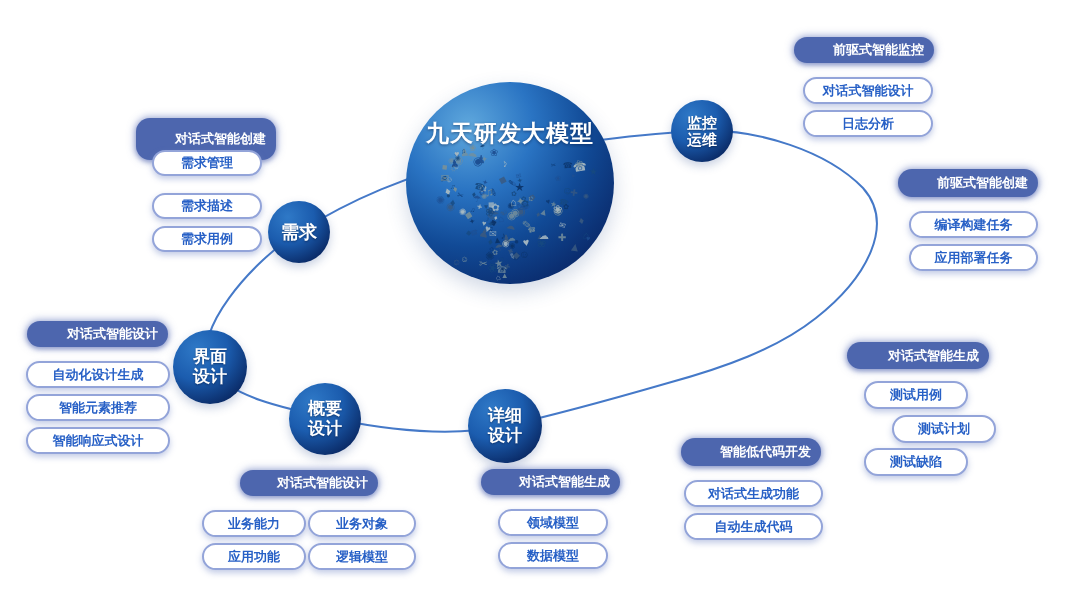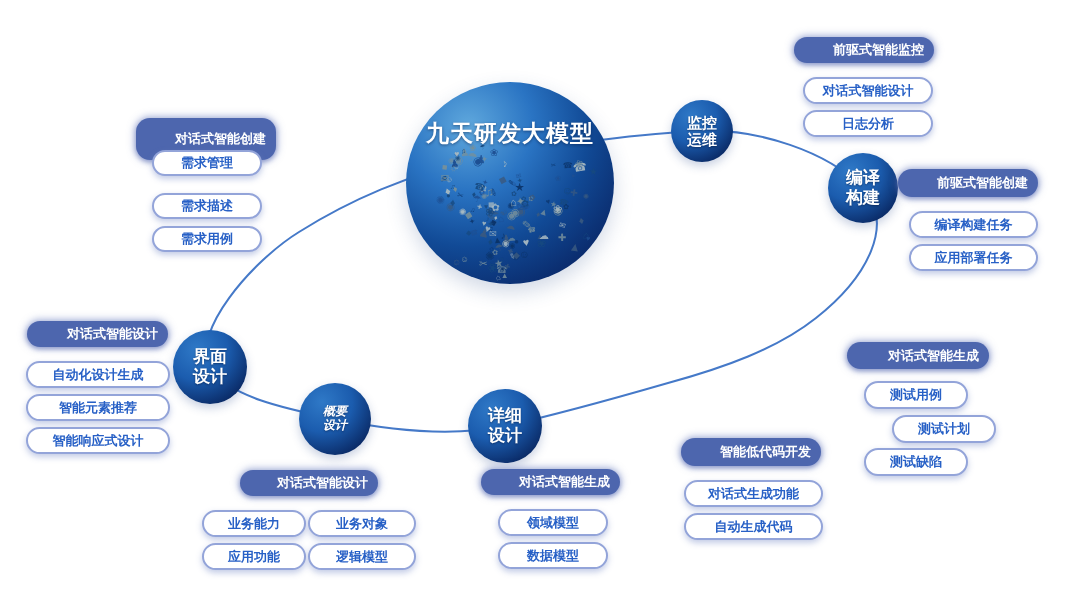--- a/index.html
+++ b/index.html
@@ -211,28 +211,27 @@
         <span style="left: 156.2px; top: 122.4px; font-size: 7.6px; color: rgb(22, 73, 127); opacity: 0.75; transform: rotate(11deg);">☼</span>
         <span style="left: 156.5px; top: 79.9px; font-size: 8px; color: rgb(11, 51, 104); opacity: 0.82; transform: rotate(-3deg);">☎</span>
         <span style="left: 146.5px; top: 121.9px; font-size: 11.3px; color: rgb(168, 186, 194); opacity: 0.86; transform: rotate(3deg);">❀</span>
         <span style="left: 177px; top: 147.8px; font-size: 10.7px; color: rgb(22, 73, 127); opacity: 0.82; transform: rotate(4deg);">⌂</span>
         <span style="left: 173px; top: 134.1px; font-size: 10.3px; color: rgb(58, 90, 128); opacity: 0.89; transform: rotate(-11deg);">♦</span>
         <span style="left: 179.7px; top: 153.3px; font-size: 7.4px; color: rgb(30, 79, 146); opacity: 0.74; transform: rotate(12deg);">♥</span>
       </div>
     <div class="sphere-title">九天研发大模型</div>
   </div>
 
+  <div class="node" style="left:268px;top:201px;width:62px;height:62px;font-size:18px;">需求</div>
   <div class="node" style="left:173px;top:330px;width:74px;height:74px;font-size:17px;">界面
 设计</div>
-  <div class="node" style="left:299px;top:383px;width:72px;height:72px;font-size:12px;font-style:italic;">概要
+  <div class="node" style="left:289px;top:383px;width:72px;height:72px;font-size:17px;">概要
 设计</div>
   <div class="node" style="left:468px;top:389px;width:74px;height:74px;font-size:17px;">详细
 设计</div>
-  <div class="node" style="left:828px;top:153px;width:70px;height:70px;font-size:17px;">编译
-构建</div>
   <div class="node" style="left:671px;top:100px;width:62px;height:62px;font-size:15px;">监控
 运维</div>
 
   <div>
     <div class="pill-header" style="left:136px;top:118px;width:140px;height:42px;">对话式智能创建</div>
     <div class="pill-item" style="left:152px;top:150px;width:110px;height:26px;">需求管理</div>
     <div class="pill-item" style="left:152px;top:193px;width:110px;height:26px;">需求描述</div>
     <div class="pill-item" style="left:152px;top:226px;width:110px;height:26px;">需求用例</div>
   </div>
 

